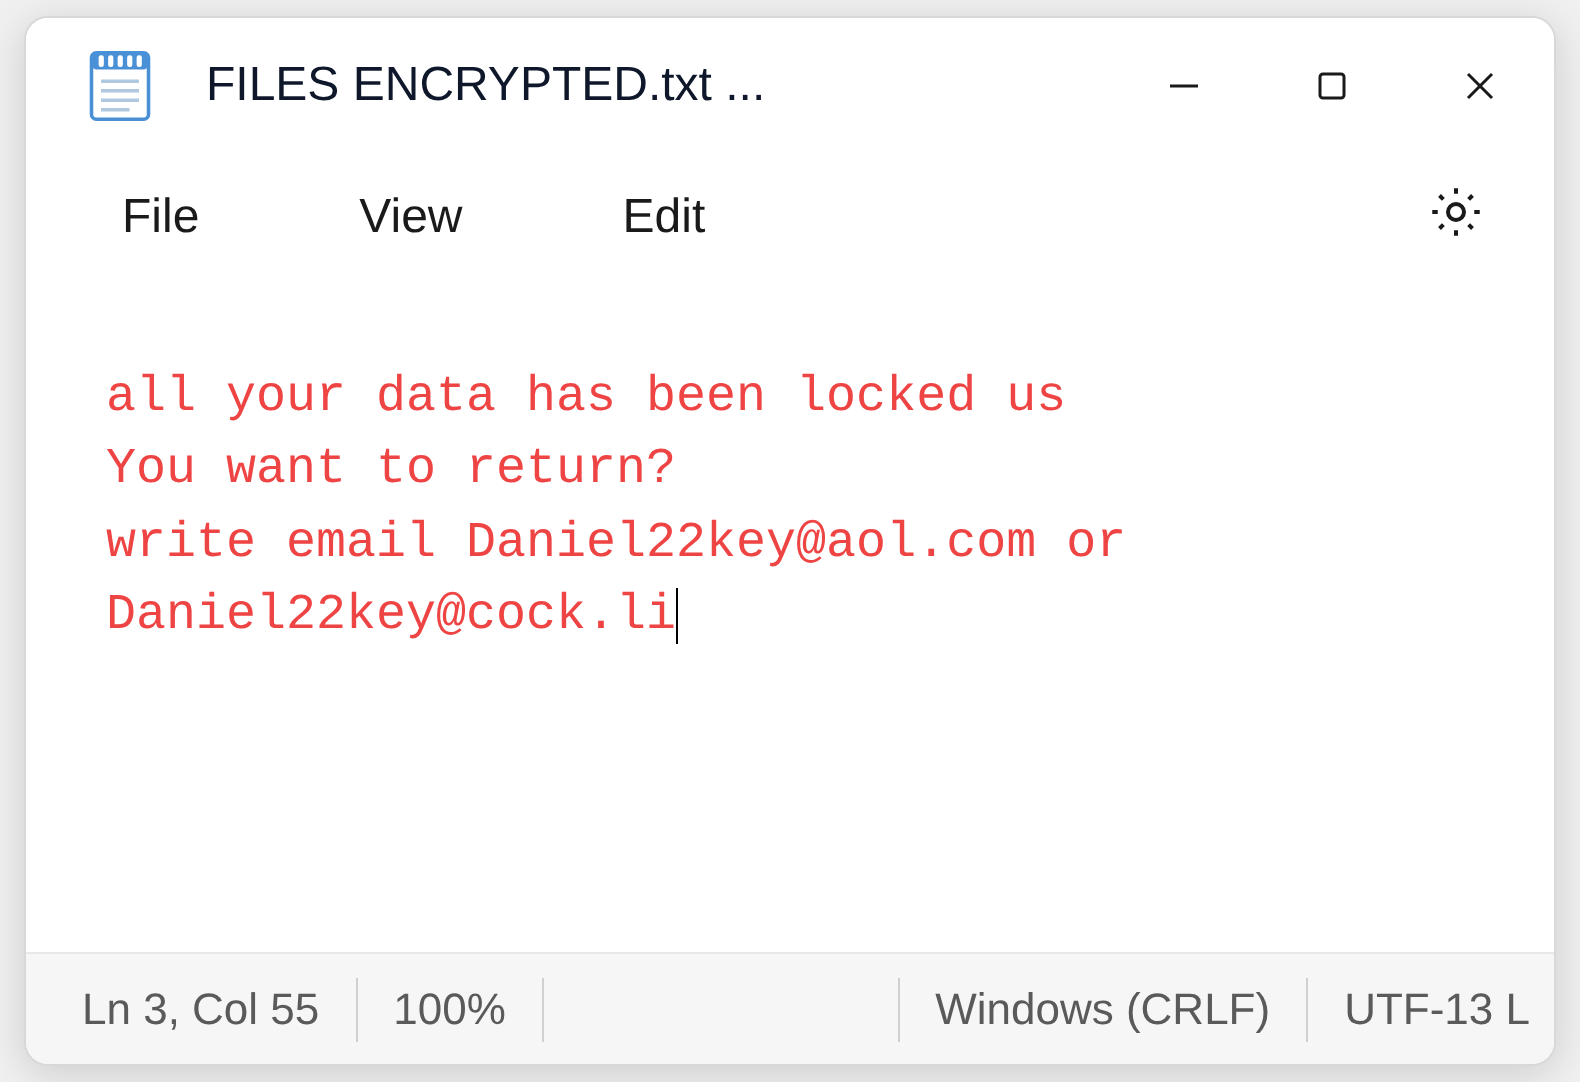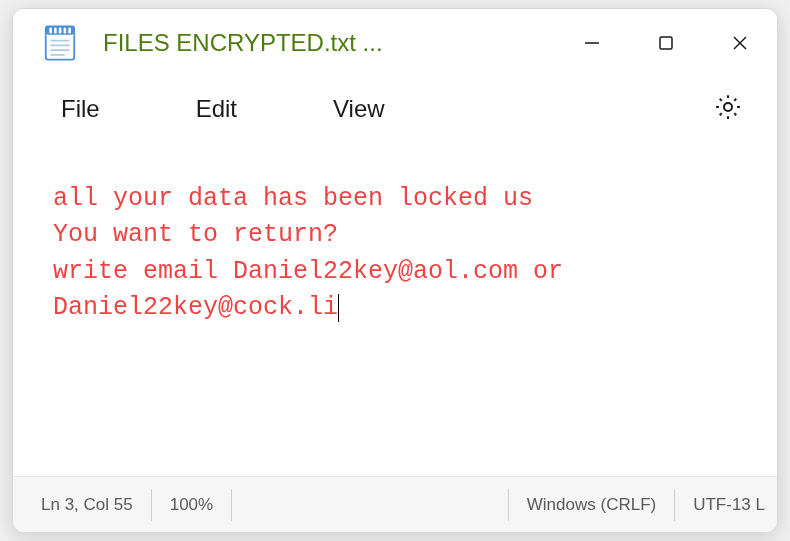--- a/index.html
+++ b/index.html
@@ -38,21 +38,21 @@
     }
     .app-icon {
       width: 38px;
       height: 38px;
       margin-left: 28px;
       margin-right: 24px;
       flex-shrink: 0;
     }
     .title-text {
       font-size: 24px;
-      color: #4d7c0f;
+      color: #0f172a;
       flex: 1;
       white-space: nowrap;
       overflow: hidden;
     }
     .window-controls {
       display: flex;
       height: 100%;
     }
     .win-btn {
       width: 74px;
@@ -64,21 +64,21 @@
     }
     .win-btn svg {
       width: 18px;
       height: 18px;
     }
     .menubar {
       height: 64px;
       display: flex;
       align-items: center;
       padding: 0 28px;
-      gap: 16px;
+      gap: 0;
       border-bottom: 1px solid transparent;
     }
     .menu-item {
       font-size: 24px;
       color: #1a1a1a;
       padding: 8px 20px;
       margin-right: 40px;
       cursor: default;
     }
     .menu-spacer {
@@ -109,21 +109,21 @@
       background: #000;
       vertical-align: text-bottom;
       margin-left: 0px;
     }
     .statusbar {
       height: 56px;
       display: flex;
       align-items: center;
       background: #f6f6f6;
       border-top: 1px solid #e8e8e8;
-      font-size: 17px;
+      font-size: 22px;
       color: #5a5a5a;
       padding: 0 12px 0 28px;
     }
     .status-cell {
       padding: 0 18px;
       height: 32px;
       display: flex;
       align-items: center;
       border-right: 1px solid #d0d0d0;
     }
@@ -215,22 +215,22 @@
         <svg viewBox="0 0 18 18">
           <line x1="3" y1="3" x2="15" y2="15" stroke="#1a1a1a" stroke-width="1.5"></line>
           <line x1="15" y1="3" x2="3" y2="15" stroke="#1a1a1a" stroke-width="1.5"></line>
         </svg>
       </div>
     </div>
   </div>
 
   <div class="menubar">
     <div class="menu-item">File</div>
+    <div class="menu-item">View</div>
     <div class="menu-item">Edit</div>
-    <div class="menu-item">View</div>
     <div class="menu-spacer"></div>
     <div class="settings-btn">
       <svg viewBox="0 0 24 24" fill="none" stroke-width="1.6">
         <circle cx="12" cy="12" r="3.2"></circle>
         <path d="M12 2.5v2.2M12 19.3v2.2M21.5 12h-2.2M4.7 12H2.5M18.6 5.4l-1.55 1.55M6.95 17.05L5.4 18.6M18.6 18.6l-1.55-1.55M6.95 6.95L5.4 5.4"></path>
       </svg>
     </div>
   </div>
 
   <div class="content"><span>all your data has been locked us</span>

